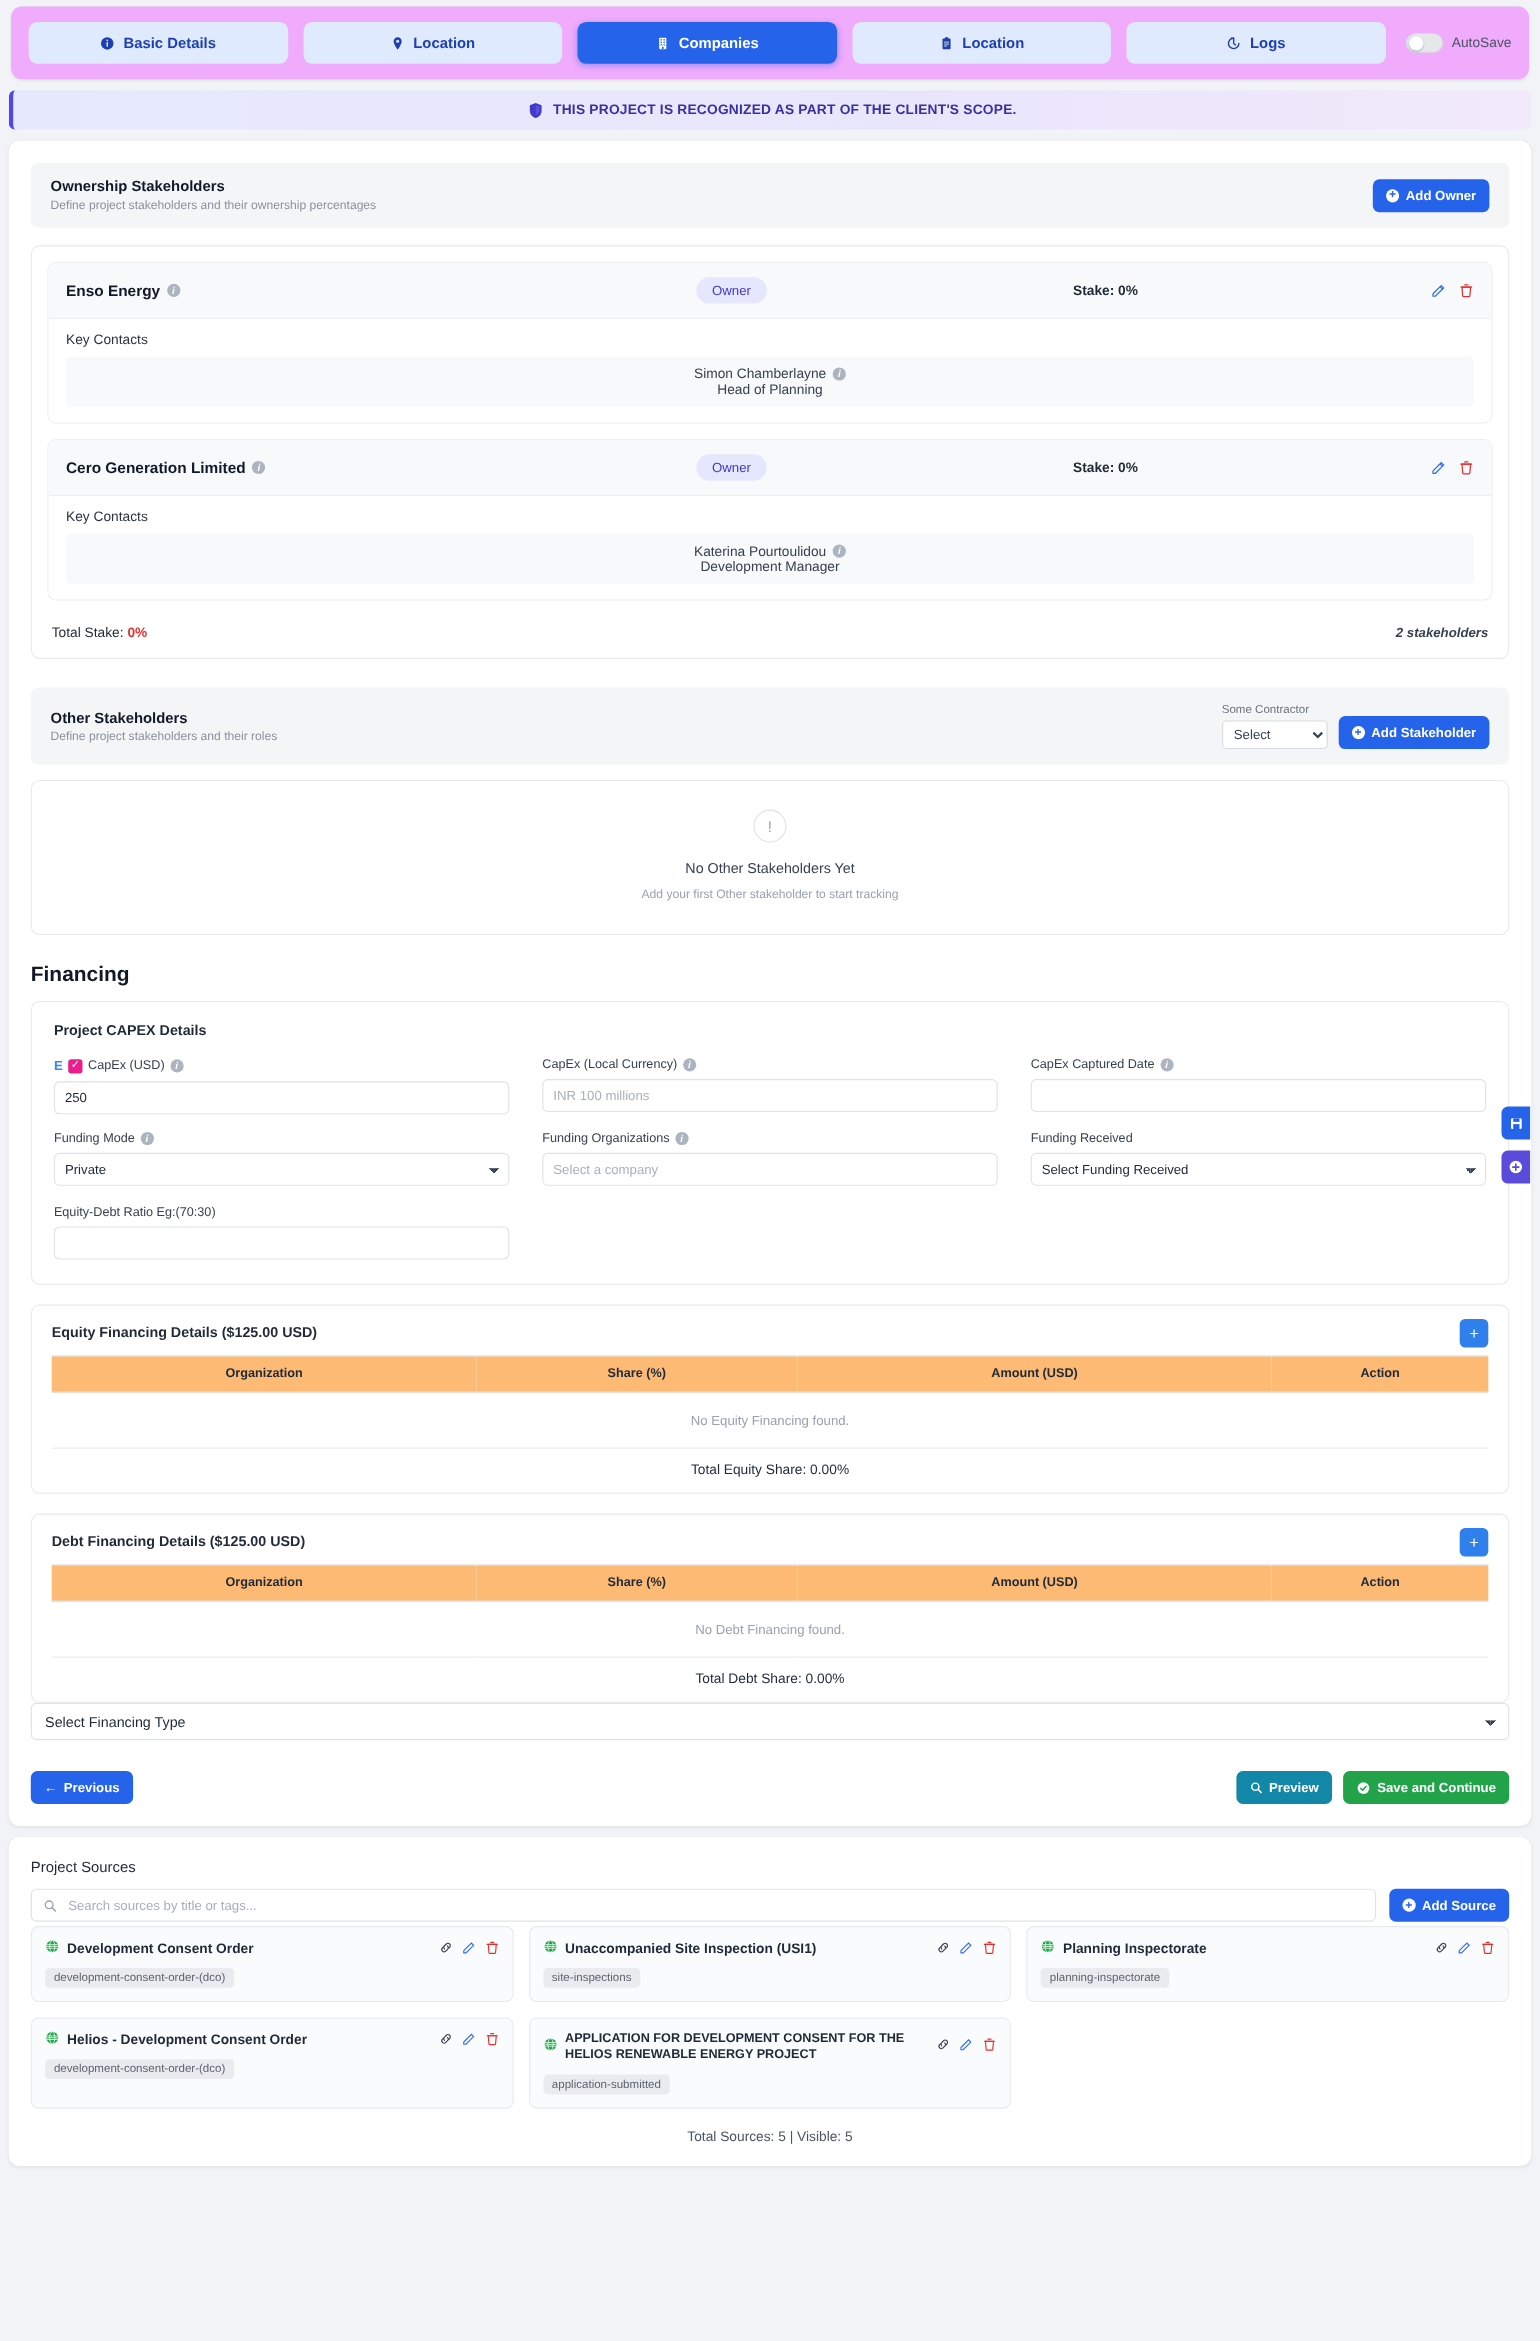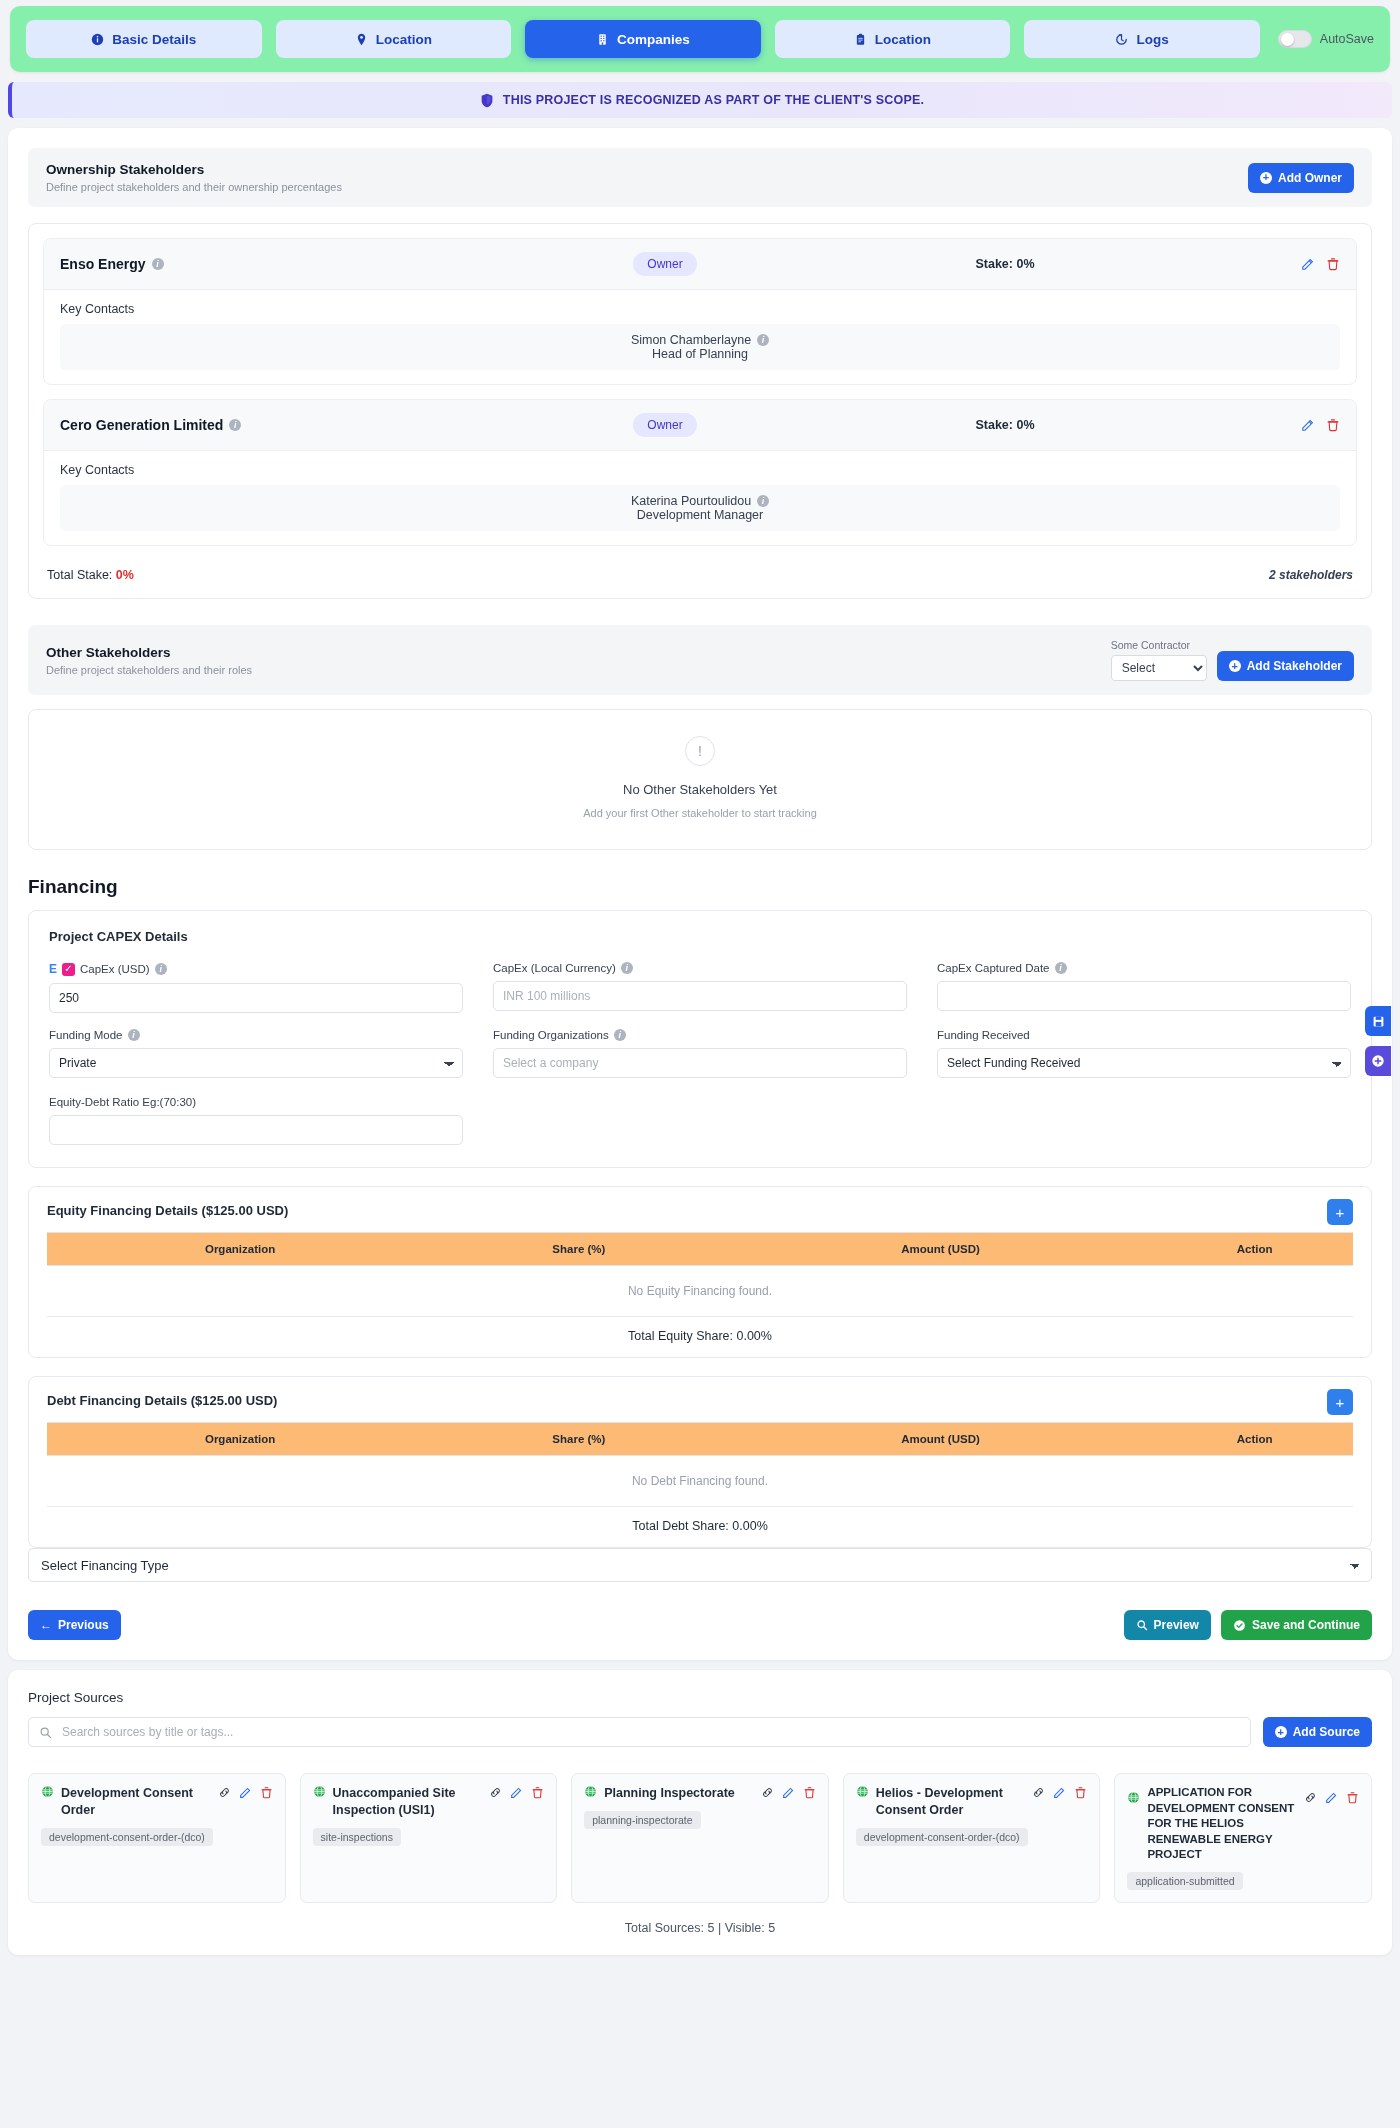--- a/index.html
+++ b/index.html
@@ -6,21 +6,21 @@
   html, body {
     margin: 0; padding: 0;
     background: #f1f3f6;
     font-family: "Liberation Sans", sans-serif;
     color: #1f2937;
   }
   body { width: 1400px; }
 
   
   .tabbar-wrap {
-    background: #86efac;
+    background: #f0abfc;
     border-radius: 10px;
     margin: 6px 10px 0 10px;
     padding: 14px 16px;
     display: flex;
     align-items: center;
     gap: 14px;
     box-shadow: 0 1px 3px rgba(0,0,0,.07);
   }
   .tab {
     flex: 1 1 0;
@@ -274,22 +274,22 @@
   .src-search {
     flex: 1; height: 30px; border: 1px solid #dfe2e8; border-radius: 5px;
     display: flex; align-items: center; gap: 8px; padding: 0 10px; background: #fff; justify-content: space-between;
   }
   .src-search input {
     border: none; outline: none; flex: 1; font-size: 12px; color: #1f2937;
     font-family: "Liberation Sans", sans-serif; background: transparent;
   }
   .src-search input::placeholder { color: #a9aeb8; }
   .src-grid {
-    display: grid; grid-template-columns: repeat(5, 1fr); gap: 14px;
-    margin-top: 26px;
+    display: grid; grid-template-columns: repeat(3, 1fr); gap: 14px;
+    margin-top: 4px;
   }
   .src-card {
     border: 1px solid #e7e9ee; border-radius: 7px; background: #fafbfc;
     padding: 11px 12px 12px 12px;
   }
   .src-top { display: flex; align-items: flex-start; gap: 7px; }
   .src-name { flex: 1; font-size: 12.5px; color: #1f2937; font-weight: 600; line-height: 1.35; }
   .src-name.caps { font-size: 11.5px; }
   .src-acts { display: flex; gap: 8px; align-items: center; flex: none; padding-top: 1px; }
   .tag {

